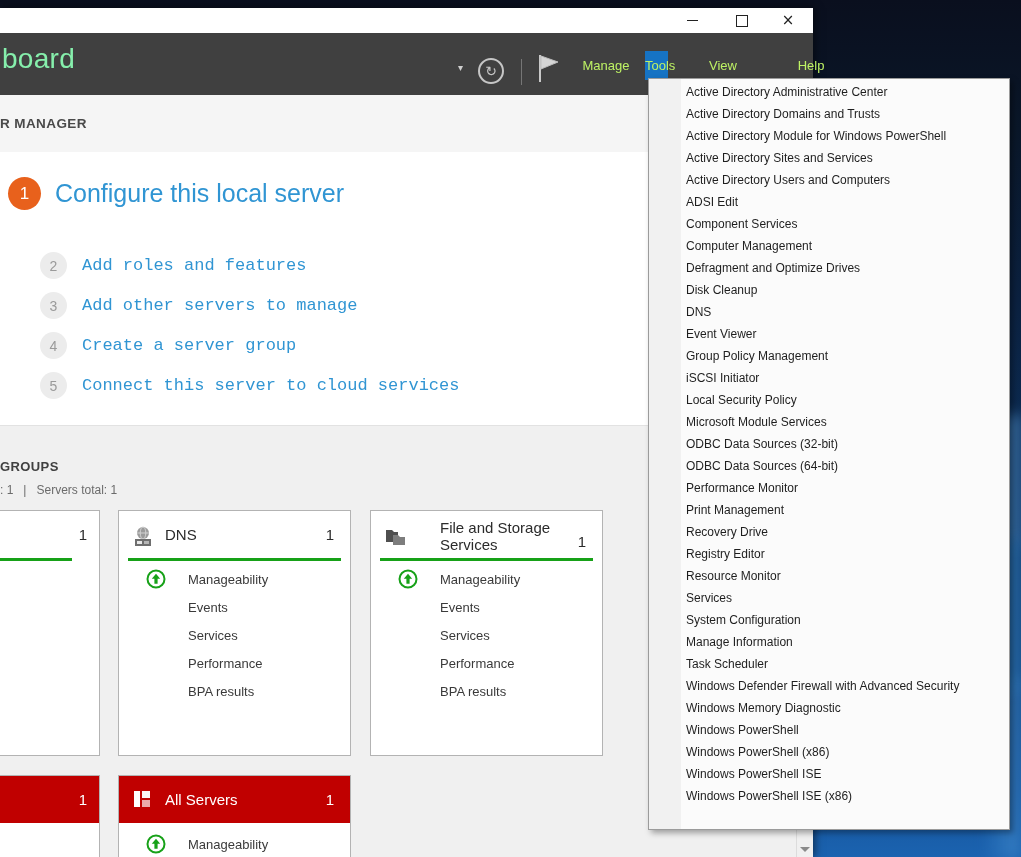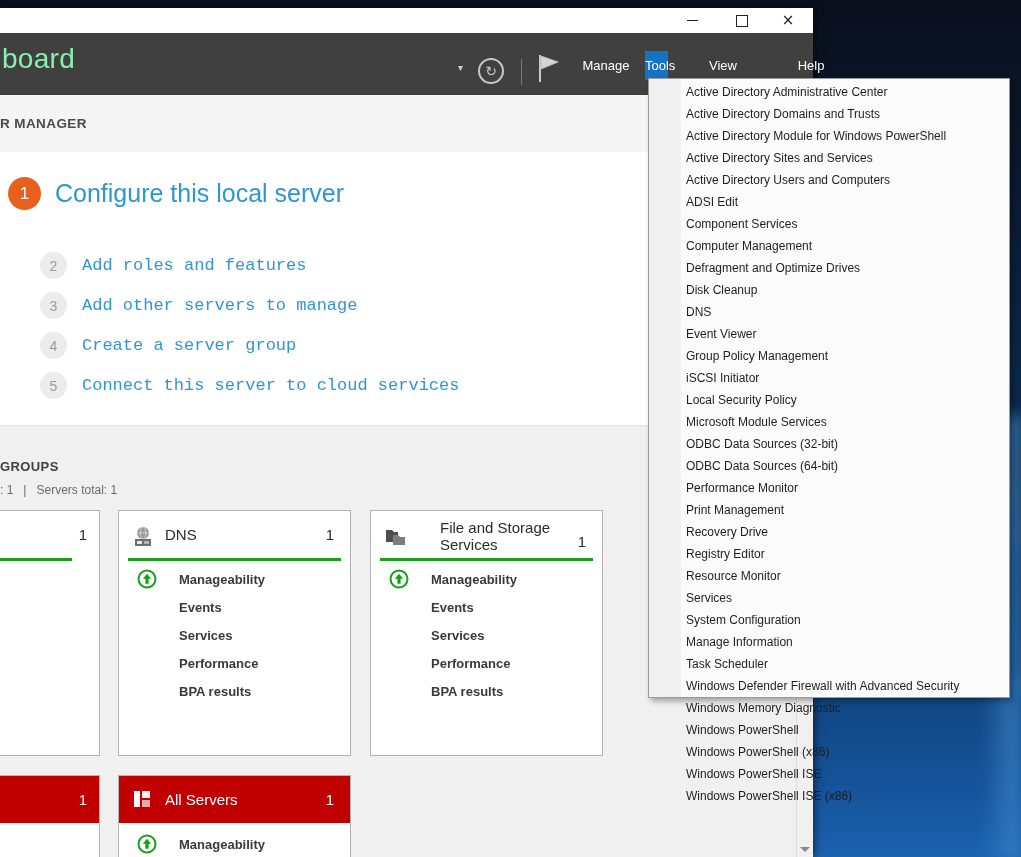--- a/index.html
+++ b/index.html
@@ -23,21 +23,21 @@
   .glyph-close{font-size:15px;color:#222;line-height:25px;font-family:"DejaVu Sans",sans-serif;}
 
   .appbar{position:absolute;left:0;top:25px;width:100%;height:62px;background:#404040;}
   .app-title{position:absolute;left:2px;top:10px;font-size:28px;font-weight:300;color:#86efac;letter-spacing:.3px;}
   .caret{position:absolute;left:458px;top:29px;font-size:10px;color:#cfcfcf;font-family:"DejaVu Sans",sans-serif;}
   .refresh{position:absolute;left:478px;top:25px;width:22px;height:22px;border:2px solid #c6c6c6;border-radius:50%;
            display:flex;align-items:center;justify-content:center;}
   .refresh span{font-size:14px;color:#c6c6c6;line-height:20px;font-family:"DejaVu Sans",sans-serif;}
   .vsep{position:absolute;left:521px;top:26px;width:1px;height:26px;background:#767676;}
   .flagbtn{position:absolute;left:534px;top:18px;width:28px;height:34px;}
-  .menuitem{position:absolute;top:18px;height:29px;line-height:29px;text-align:center;font-size:13px;color:#ffffff;cursor:pointer;}
+  .menuitem{position:absolute;top:18px;height:29px;line-height:29px;text-align:center;font-size:13px;color:#bef264;cursor:pointer;}
   .mi-manage{left:578px;width:56px;}
   .mi-tools{left:645px;width:23px;background:#1673c4;}
   .mi-view{left:700px;width:46px;}
   .mi-help{left:789px;width:44px;}
 
   .crumbband{position:absolute;left:0;top:87px;width:100%;height:57px;background:#f5f5f5;border-bottom:1px solid #d8d8d8;}
   .crumb{position:absolute;left:0;top:21px;font-size:13.5px;font-weight:bold;color:#4a4a4a;letter-spacing:.4px;}
 
   
   .welcome{position:absolute;left:0;top:144px;width:797px;height:273px;background:#ffffff;border-bottom:1px solid #e2e2e2;}
@@ -58,38 +58,38 @@
   .groups-sub{position:absolute;left:0;top:475px;font-size:12px;color:#6b6b6b;white-space:pre;}
 
   
   .tile{position:absolute;width:233px;background:#ffffff;border:1px solid #b3b3b3;box-sizing:border-box;}
   .tile .greenbar{position:absolute;left:9px;right:9px;top:47px;height:3px;background:#17a118;}
   .tile .t-icon{position:absolute;left:13px;top:15px;}
   .tile .t-title{position:absolute;left:46px;top:15px;font-size:15px;color:#2b2b2b;}
   .tile .t-title.wrap{top:8px;width:124px;line-height:17px;margin-left:23px;}
   .tile .t-count{position:absolute;right:16px;top:15px;font-size:15px;color:#2b2b2b;}
   .tile .t-count.mid{top:22px;}
-  .tile .rows{position:absolute;left:4px;right:0;top:54px;font-weight:bold;}
+  .tile .rows{position:absolute;left:13px;right:0;top:54px;}
   .trow{position:relative;height:28px;cursor:pointer;}
   .trow .ricon{position:absolute;left:14px;top:4px;width:20px;height:20px;}
   .trow .rlabel{position:absolute;left:56px;top:50%;transform:translateY(-50%);font-size:13px;color:#3a3a3a;white-space:nowrap;}
   .redhead{position:absolute;left:0;top:0;right:0;height:47px;background:#c00000;}
   .redhead .t-title{color:#ffffff;}
   .redhead .t-count{color:#ffffff;}
   .row1{top:502px;height:246px;}
   .row2{top:767px;height:90px;border-bottom:none;}
   .tpartial{left:-133px;}
   .tdns{left:118px;} .tfss{left:370px;} .tall{left:118px;}
 
   
   .scrollbar{position:absolute;right:0;top:144px;bottom:0;width:16px;background:#f0f0f0;border-left:1px solid #dcdcdc;}
   .scroll-down{position:absolute;left:3px;bottom:5px;width:0;height:0;border-left:5px solid transparent;border-right:5px solid transparent;border-top:5px solid #8a8a8a;}
 
   
-  .dropdown{position:absolute;left:648px;top:78px;width:362px;height:620px;background:#fbfbfb;border:1px solid #9b9b9b;
+  .dropdown{position:absolute;left:648px;top:78px;width:362px;height:752px;background:#fbfbfb;border:1px solid #9b9b9b;
             box-shadow:3px 3px 6px rgba(0,0,0,.35);box-sizing:border-box;z-index:5;}
   .dd-gutter{position:absolute;left:0;top:0;bottom:0;width:32px;background:#f1f1f1;}
   .dd-items{position:absolute;left:0;right:0;top:2px;}
   .mi{height:22px;line-height:22px;padding-left:37px;font-size:12px;color:#1e1e1e;cursor:pointer;white-space:nowrap;}
 </style>
 </head>
 <body>
 
 <div class="stage">
 

